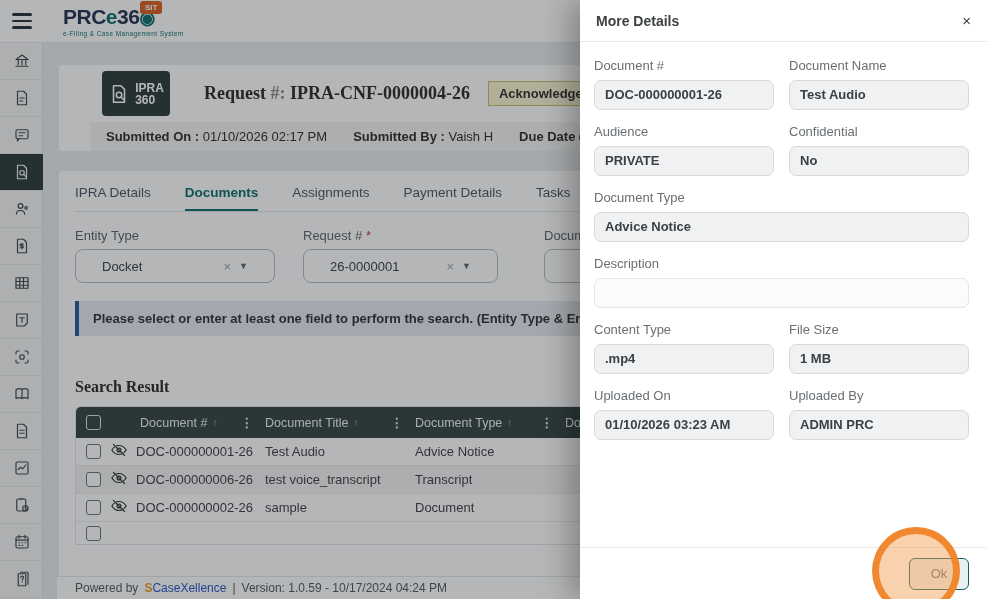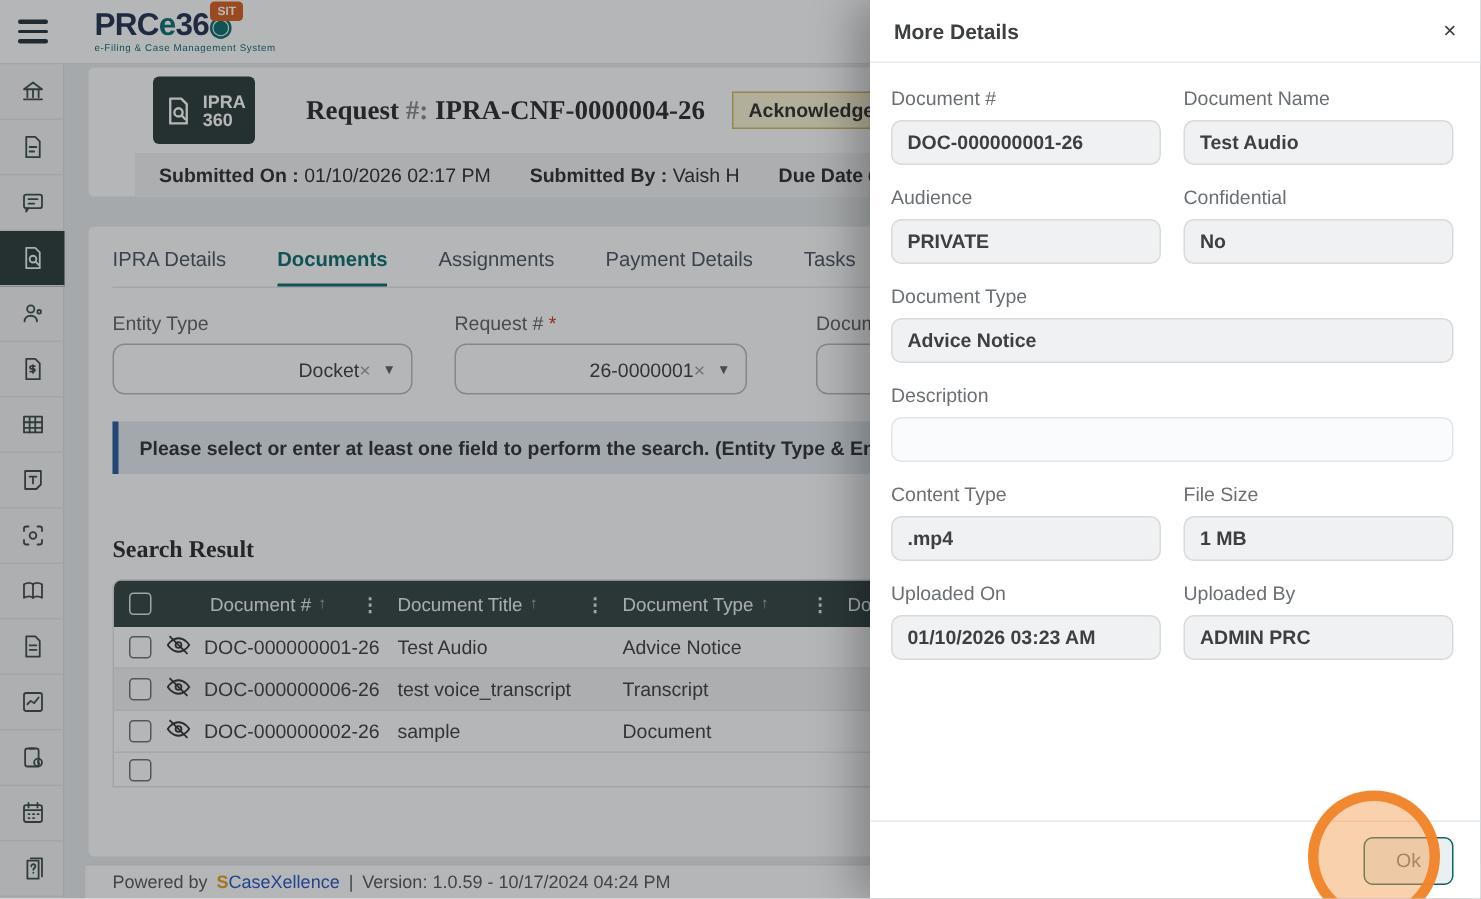--- a/index.html
+++ b/index.html
@@ -22,21 +22,21 @@
   .side-item { width:43px; height:37px; display:flex; align-items:center; justify-content:center; border-bottom:1px solid #e5e7e8; color:#3f4b4a; cursor:pointer; }
   .side-item svg { width:18px; height:18px; stroke:currentColor; fill:none; stroke-width:1.6; stroke-linecap:round; stroke-linejoin:round; }
   .side-item.active { background:#2a3b38; color:#eef4f3; }
 
   
   .main { position:absolute; left:43px; top:43px; width:944px; height:556px; }
   .breadcrumb { padding:14px 0 0 30px; font-size:13px; color:#6b7280; }
   .breadcrumb a { color:#0d6e6e; text-decoration:none; }
   .crumb-sep { color:#6b7280; margin:0 4px; }
 
-  .card1 { background:#fff; margin:2px 16px 0 16px; border-radius:4px;padding-left:31px; }
+  .card1 { background:#fff; margin:22px 16px 0 16px; border-radius:4px;padding-left:31px; }
   .req-row { display:flex; align-items:center; padding:6px 0 6px 12px; }
   .ipra-badge { width:68px; height:45px; background:#2a3b38; border-radius:4px; display:flex; align-items:center; justify-content:center; gap:5px; color:#fff; }
   .ipra-badge svg { width:22px; height:22px; stroke:#fff; fill:none; stroke-width:1.7; stroke-linecap:round; stroke-linejoin:round; }
   .ipra-badge .txt { font-size:12px; font-weight:bold; line-height:12px; text-align:left; }
   .req-title { font-family:"Liberation Serif",serif; font-weight:bold; font-size:18px; color:#2b2b2b; margin-left:34px; }
   .req-title .hash { color:#8a8a8a; }
   .status-badge { margin-left:18px; background:#faf3d3; border:1px solid #cbbd6a; color:#2f2f2f; font-size:13px; font-weight:bold; padding:4px 10px; white-space:nowrap; }
   .submitted-row { background:#f2f3f4; padding:7px 16px; font-size:13px; color:#2f2f2f; display:flex; gap:26px; white-space:nowrap; }
   .submitted-row b { font-weight:bold; }
   .qmark { display:inline-block; width:13px; height:13px; background:#3a3a3a; color:#fff; border-radius:50%; font-size:9px; line-height:13px; text-align:center; font-weight:bold; vertical-align:1px; }
@@ -46,21 +46,21 @@
   .tab { font-size:13.5px; color:#4b5563; padding-bottom:9px; cursor:pointer; white-space:nowrap; }
   .tab.active { color:#0d6e6e; font-weight:bold; border-bottom:2.5px solid #0d6e6e; }
   .subtabs { display:flex; gap:30px; padding-top:13px; border-bottom:1px solid #eceef0; }
   .subtab { font-size:13px; color:#4b5563; padding-bottom:9px; cursor:pointer; white-space:nowrap; }
   .subtab.active { color:#0d6e6e; font-weight:bold; border-bottom:2.5px solid #0d6e6e; }
 
   .form-row { display:flex; gap:28px; margin-top:16px; }
   .field-group { display:flex; flex-direction:column; }
   .field-label { font-size:13px; color:#5f6368; margin-bottom:6px; }
   .req-star { color:#c0392b; }
-  .select-box { width:200px; height:34px; border:1px solid #b9bcbf; border-radius:8px; display:flex; align-items:center; padding:0 10px; font-size:13px; color:#3c4043; background:#fff; cursor:pointer;text-align:right; }
+  .select-box { width:200px; height:34px; border:1px solid #b9bcbf; border-radius:8px; display:flex; align-items:center; padding:0 26px; font-size:13px; color:#3c4043; background:#fff; cursor:pointer; }
   .select-box .val { flex:1; }
   .select-box .clear { color:#9aa0a5; font-size:13px; margin-right:8px; cursor:pointer; }
   .select-box .caret { color:#5f6368; font-size:9px; cursor:pointer; }
 
   .info-banner { margin-top:18px; background:#e3eaf0; border-left:4px solid #2a5a9d; padding:9px 14px; font-size:13px; font-weight:bold; color:#303336; line-height:17px; max-width:880px; }
 
   .sr-title { font-family:Liberation Serif, serif; font-weight:bold; font-size:16px; color:#2b2b2b; margin-top:42px; }
   .table { margin-top:10px; border:1px solid #e3e5e7; border-radius:6px 6px 0 0; overflow:hidden; }
   .thead { display:flex; align-items:center; background:#344543; color:#eef2f2; height:31px; font-size:12.5px; }
   .trow { display:flex; align-items:center; height:28px; font-size:13px; color:#3f4043; border-bottom:1px solid #e9eaeb; background:#fff; }

